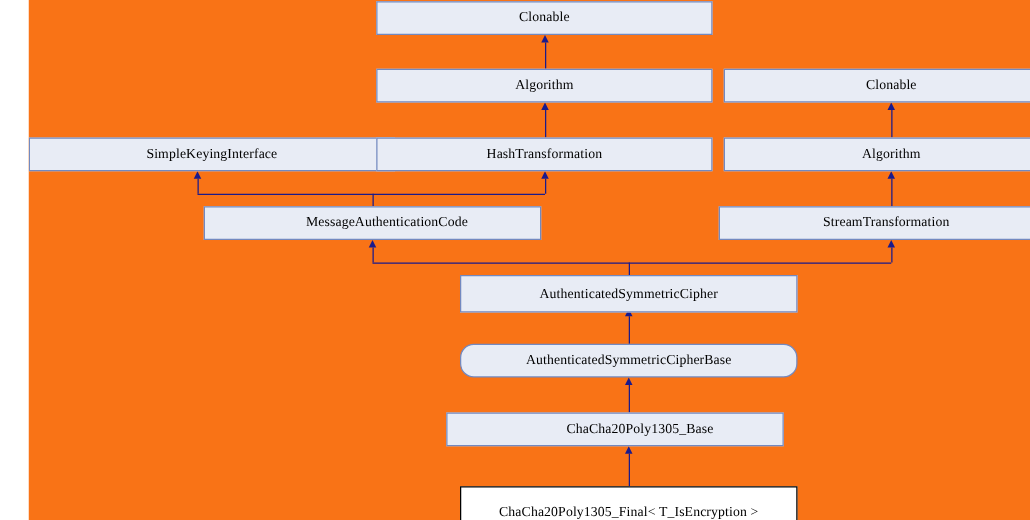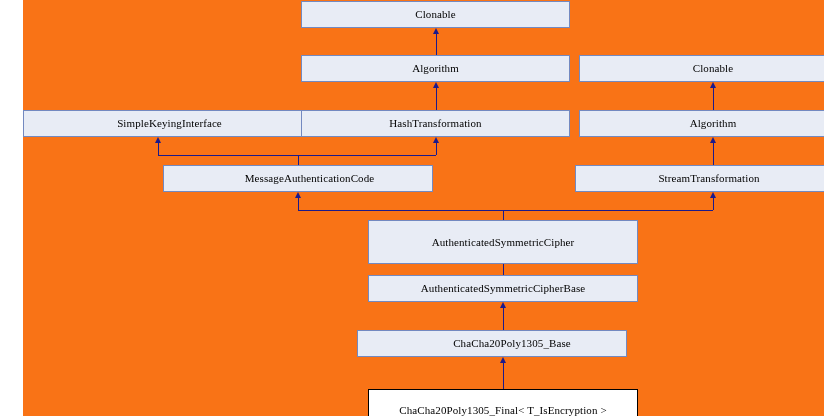--- a/index.html
+++ b/index.html
@@ -108,24 +108,24 @@
       </div>
       <div class="node" style="left: 556px; top: 110px; width: 268px; height: 27px;">
         <span class="label">Algorithm</span>
       </div>
       <div class="node" style="left: 140px; top: 165px; width: 270px; height: 27px; padding-left: 23px;">
         <span class="label">MessageAuthenticationCode</span>
       </div>
       <div class="node" style="left: 552px; top: 165px; width: 268px; height: 27px;">
         <span class="label">StreamTransformation</span>
       </div>
-      <div class="node" style="left: 345px; top: 220px; width: 270px; height: 44px;">
+      <div class="node" style="left: 345px; top: 220px; width: 270px; height: 30px;">
         <span class="label">AuthenticatedSymmetricCipher</span>
       </div>
-      <div class="node" style="left: 345px; top: 275px; width: 270px; height: 27px;">
+      <div class="node" style="left: 345px; top: 275px; width: 270px; height: 27px; border-radius: 11px;">
         <span class="label">AuthenticatedSymmetricCipherBase</span>
       </div>
       <div class="node" style="left: 334px; top: 330px; width: 270px; height: 27px; padding-left: 40px;">
         <span class="label">ChaCha20Poly1305_Base</span>
       </div>
       <div class="node focus" style="left: 345px; top: 389px; width: 270px; height: 42px;">
         <span class="label">ChaCha20Poly1305_Final&lt; T_IsEncryption &gt;</span>
       </div>
     </div>
 </div>

